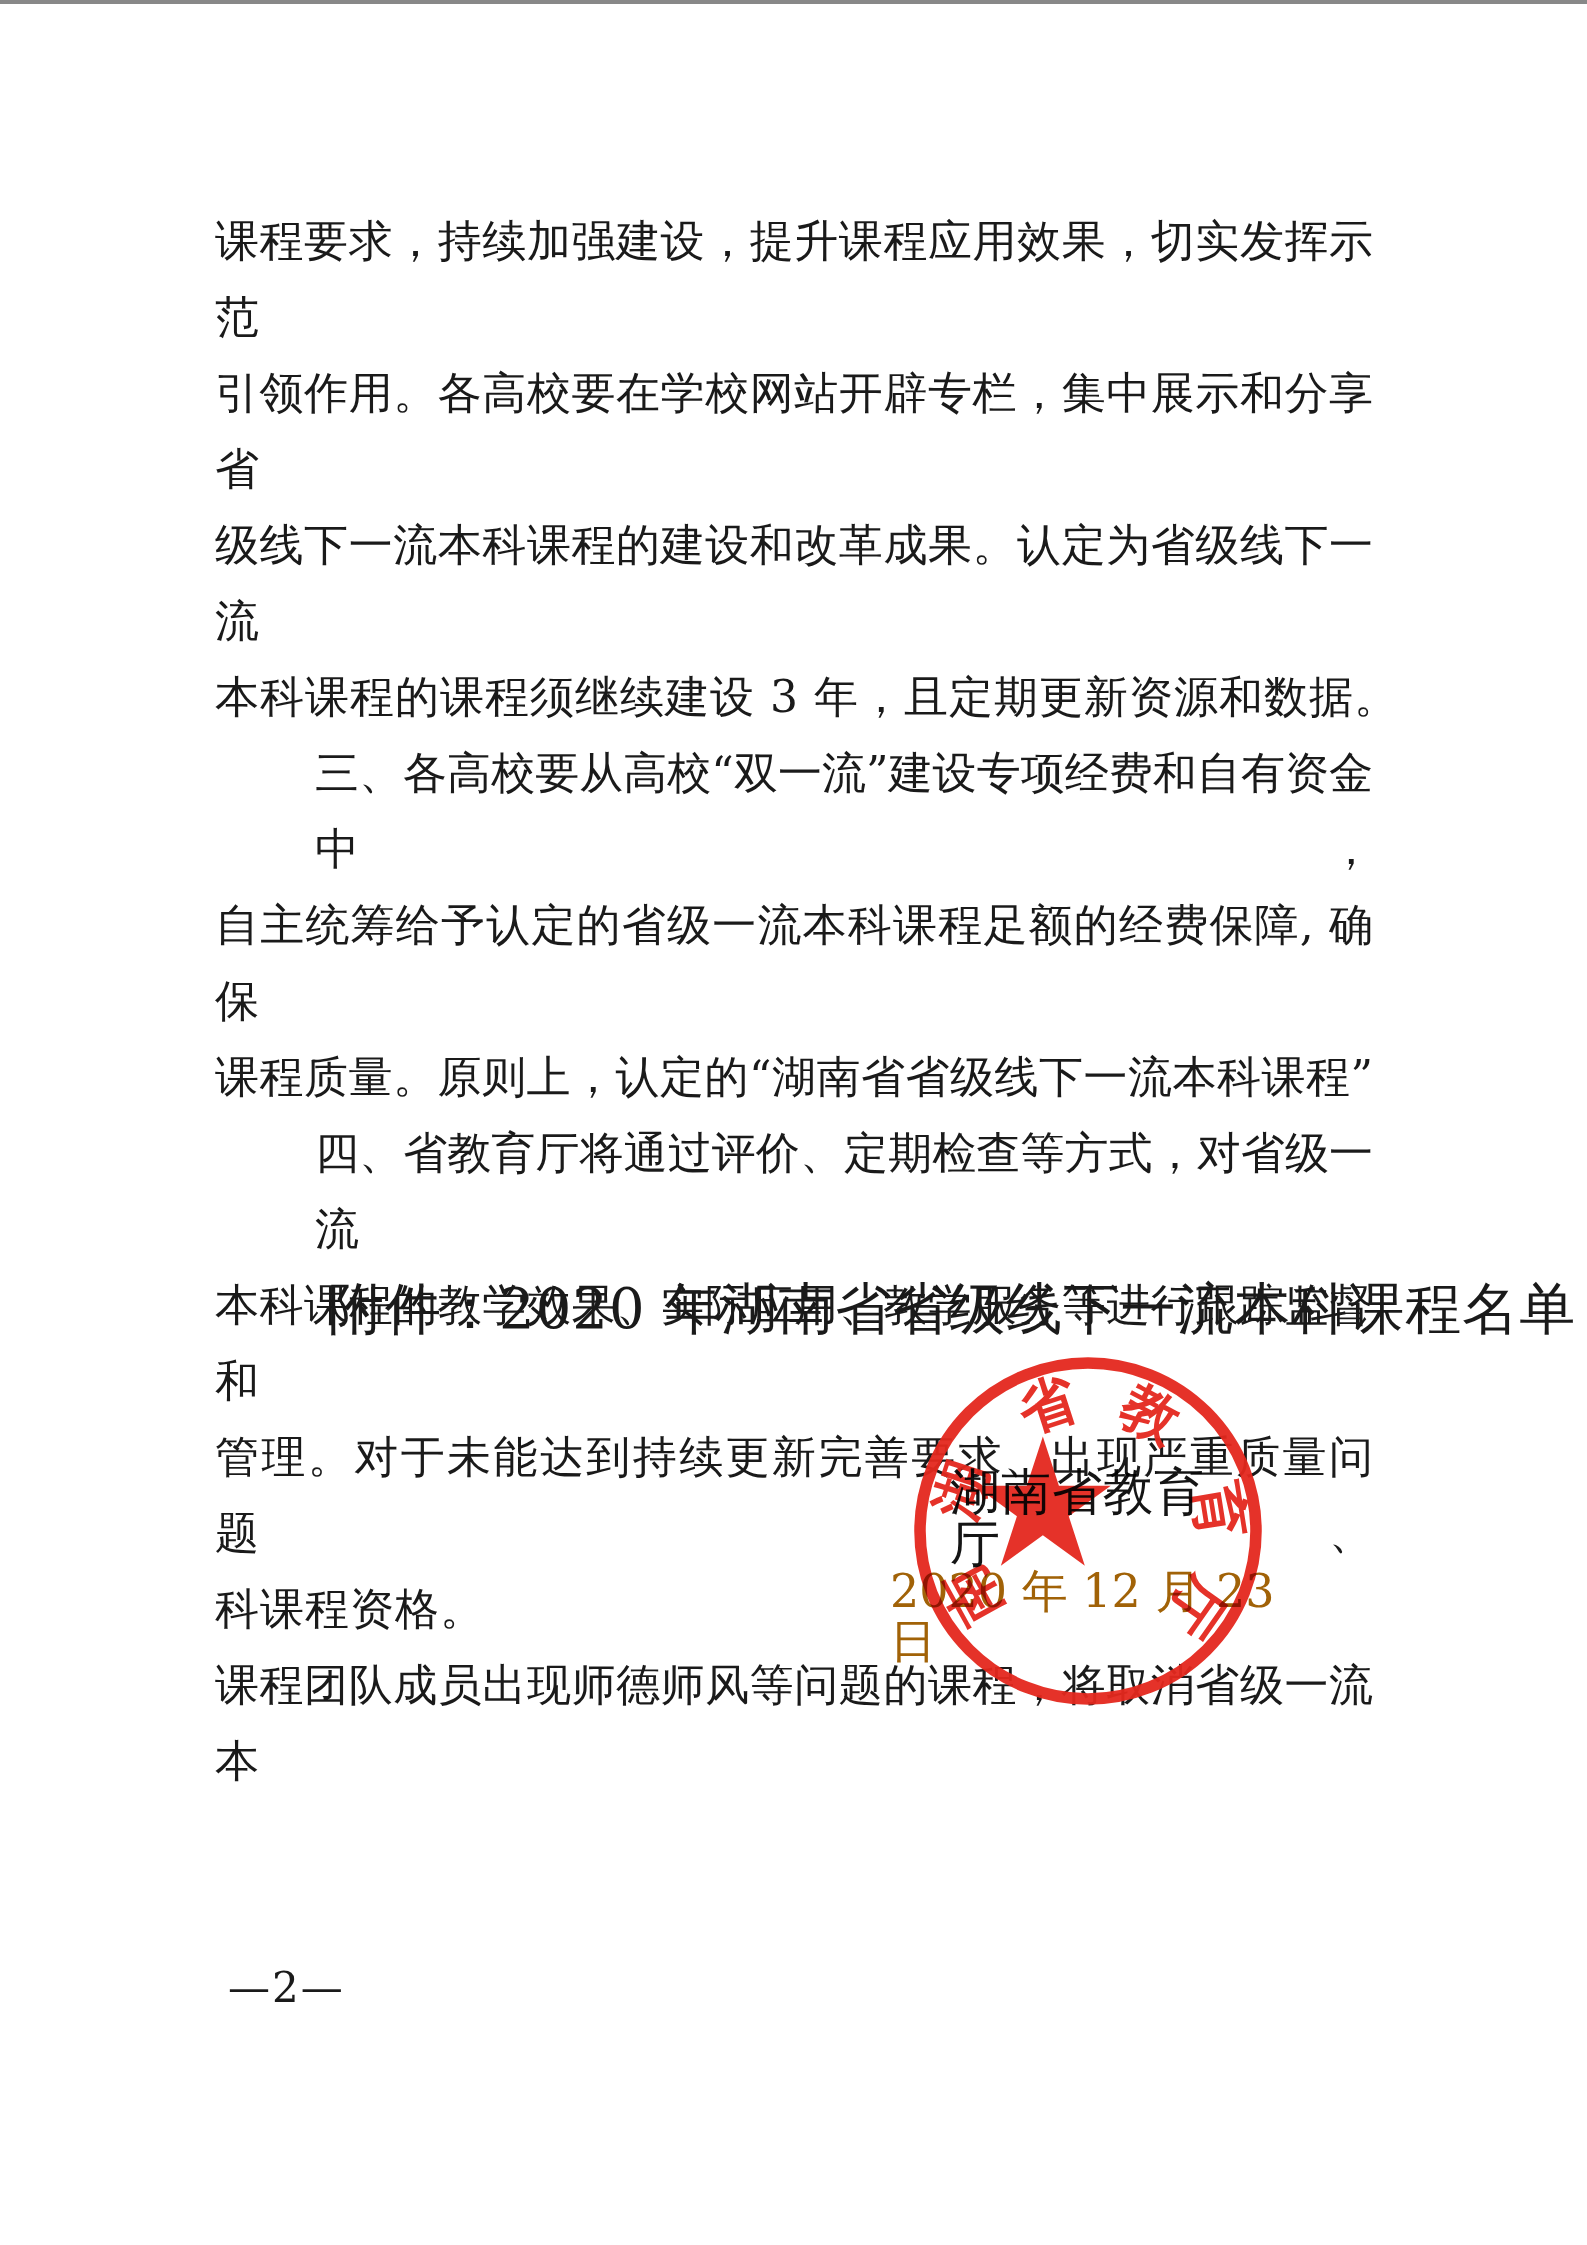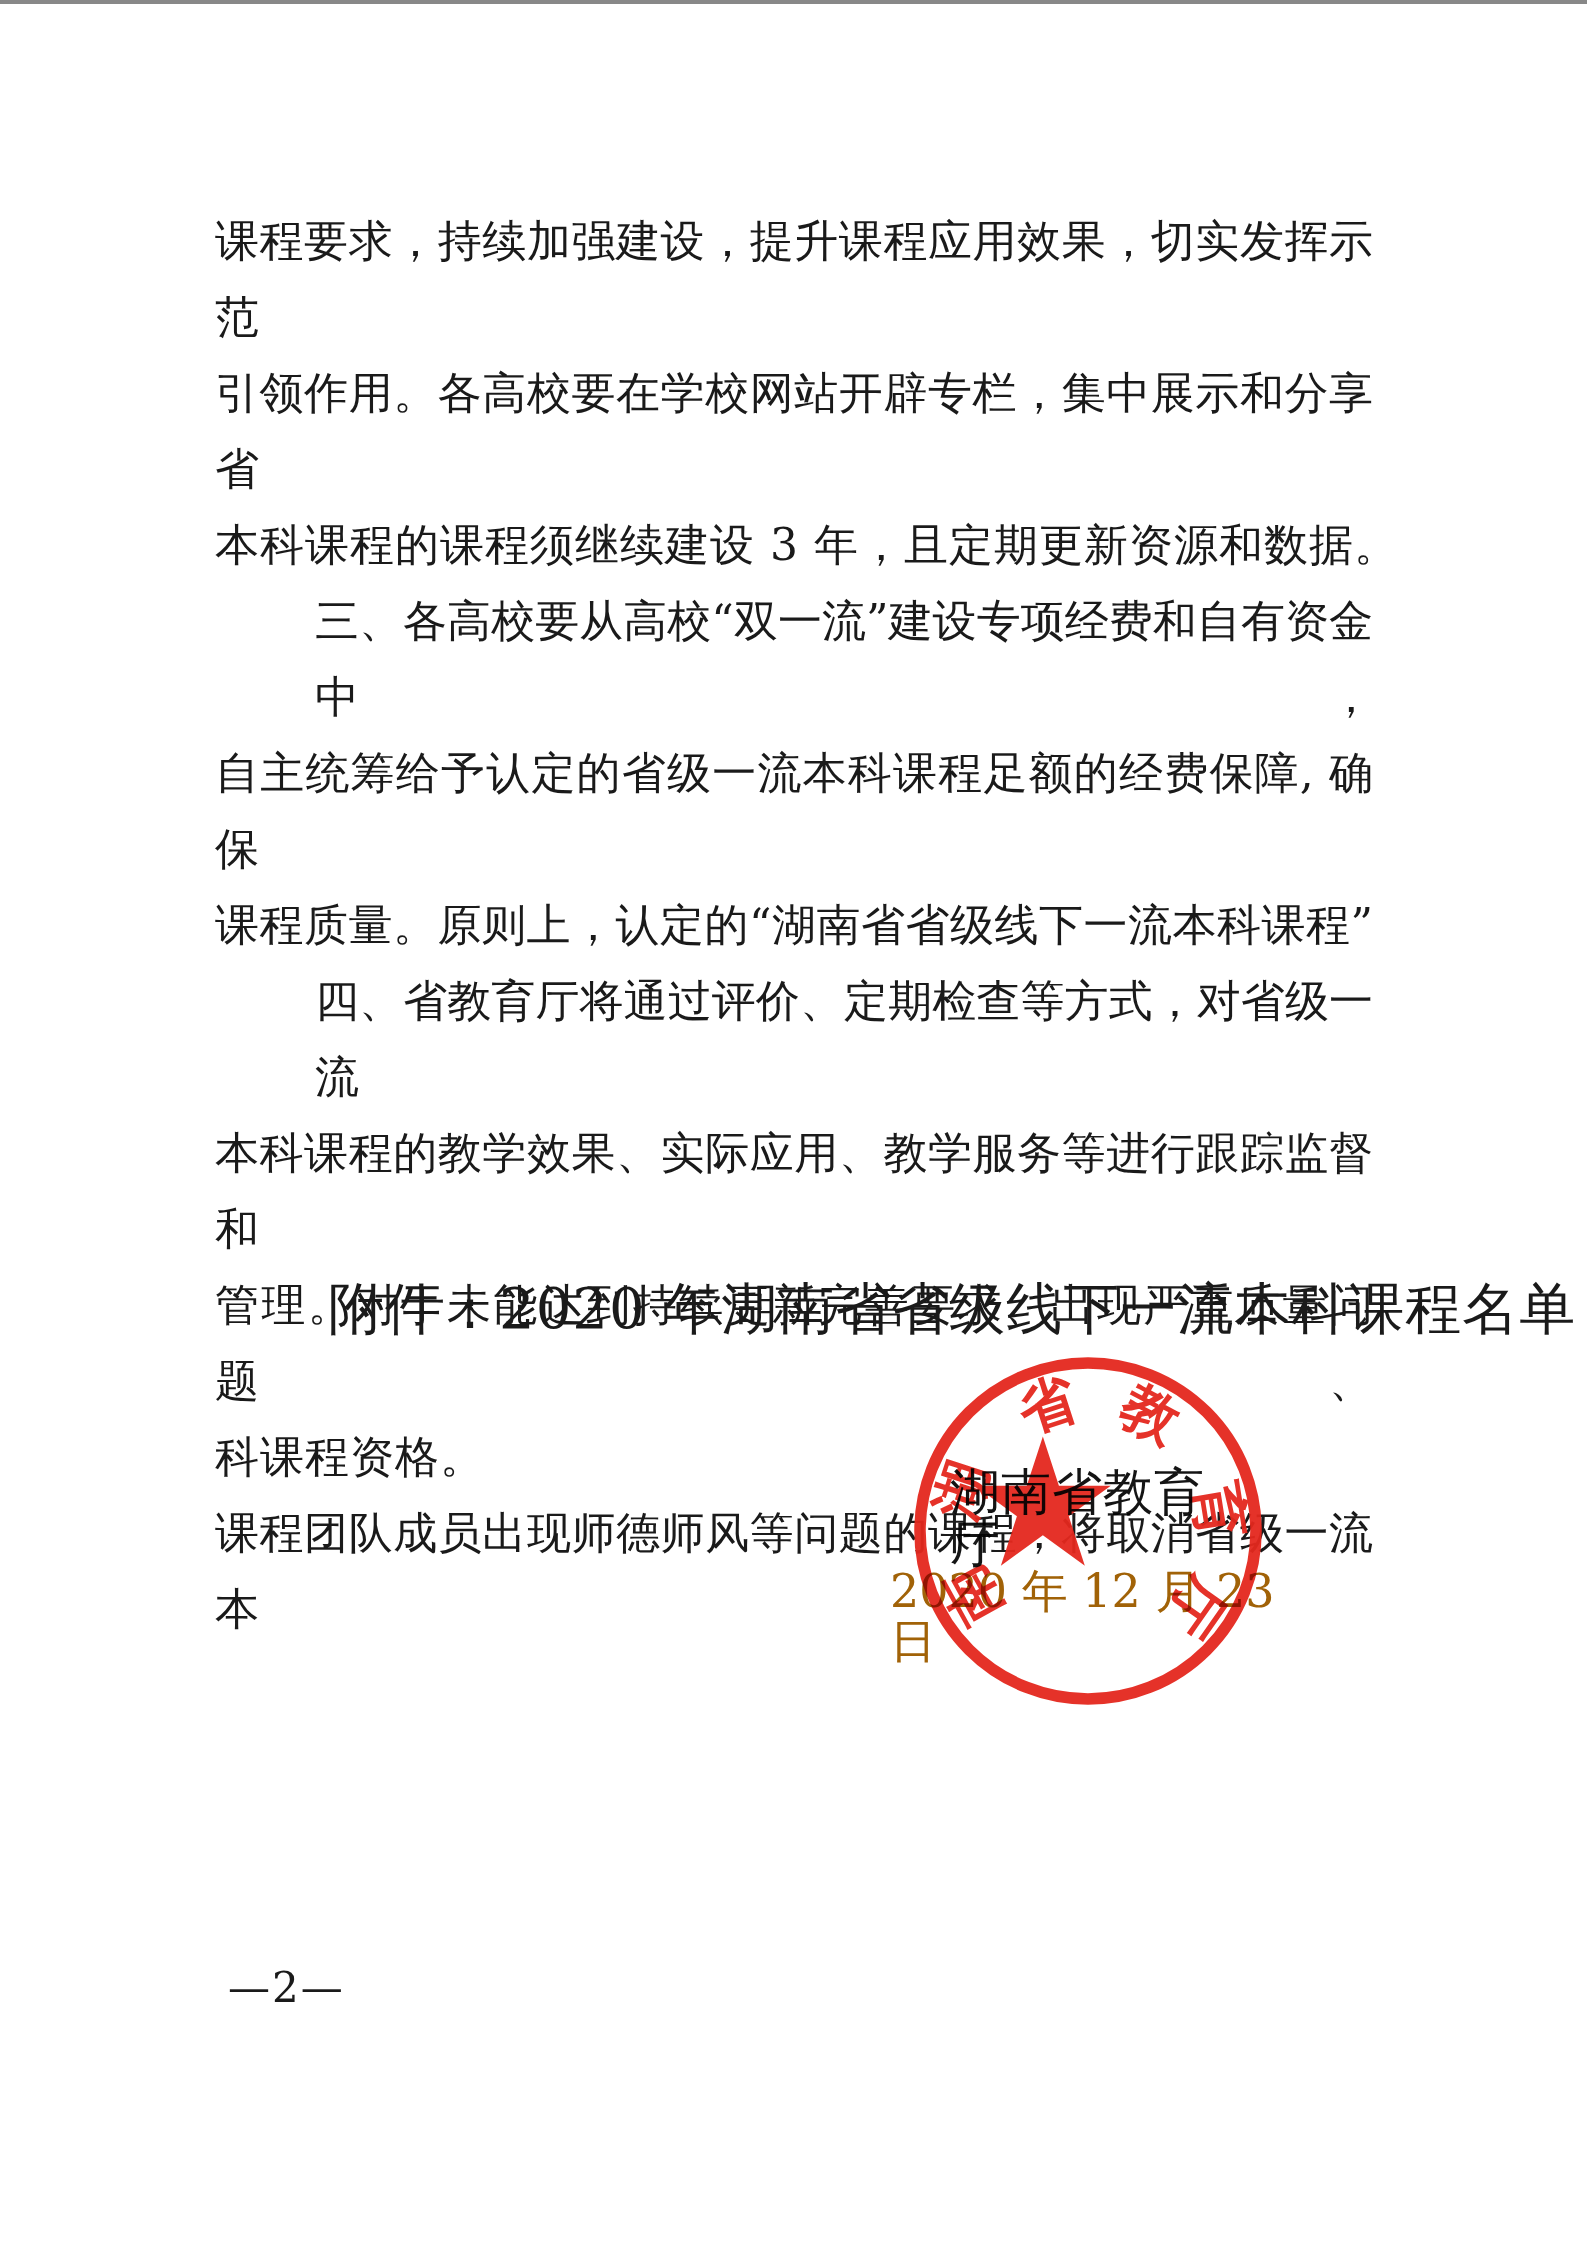--- a/index.html
+++ b/index.html
@@ -87,20 +87,21 @@
   }
 </style>
 </head>
 <body>
 
 <div class="page">
 
   <div class="body-text">
     <p class="line fill">课程要求，持续加强建设，提升课程应用效果，切实发挥示范</p>
     <p class="line fill">引领作用。各高校要在学校网站开辟专栏，集中展示和分享省</p>
+    <p class="line fill">级线下一流本科课程的建设和改革成果。认定为省级线下一流</p>
     <p class="line">本科课程的课程须继续建设 3 年，且定期更新资源和数据。</p>
     <p class="line fill indent">三、各高校要从高校“双一流”建设专项经费和自有资金中，</p>
     <p class="line fill">自主统筹给予认定的省级一流本科课程足额的经费保障, 确保</p>
     <p class="line fill">课程质量。原则上，认定的“湖南省省级线下一流本科课程”</p>
     <p class="line fill indent">四、省教育厅将通过评价、定期检查等方式，对省级一流</p>
     <p class="line fill">本科课程的教学效果、实际应用、教学服务等进行跟踪监督和</p>
     <p class="line fill">管理。对于未能达到持续更新完善要求、出现严重质量问题、</p>
     <p class="line">科课程资格。</p>
     <p class="line fill">课程团队成员出现师德师风等问题的课程，将取消省级一流本</p>
   </div>

